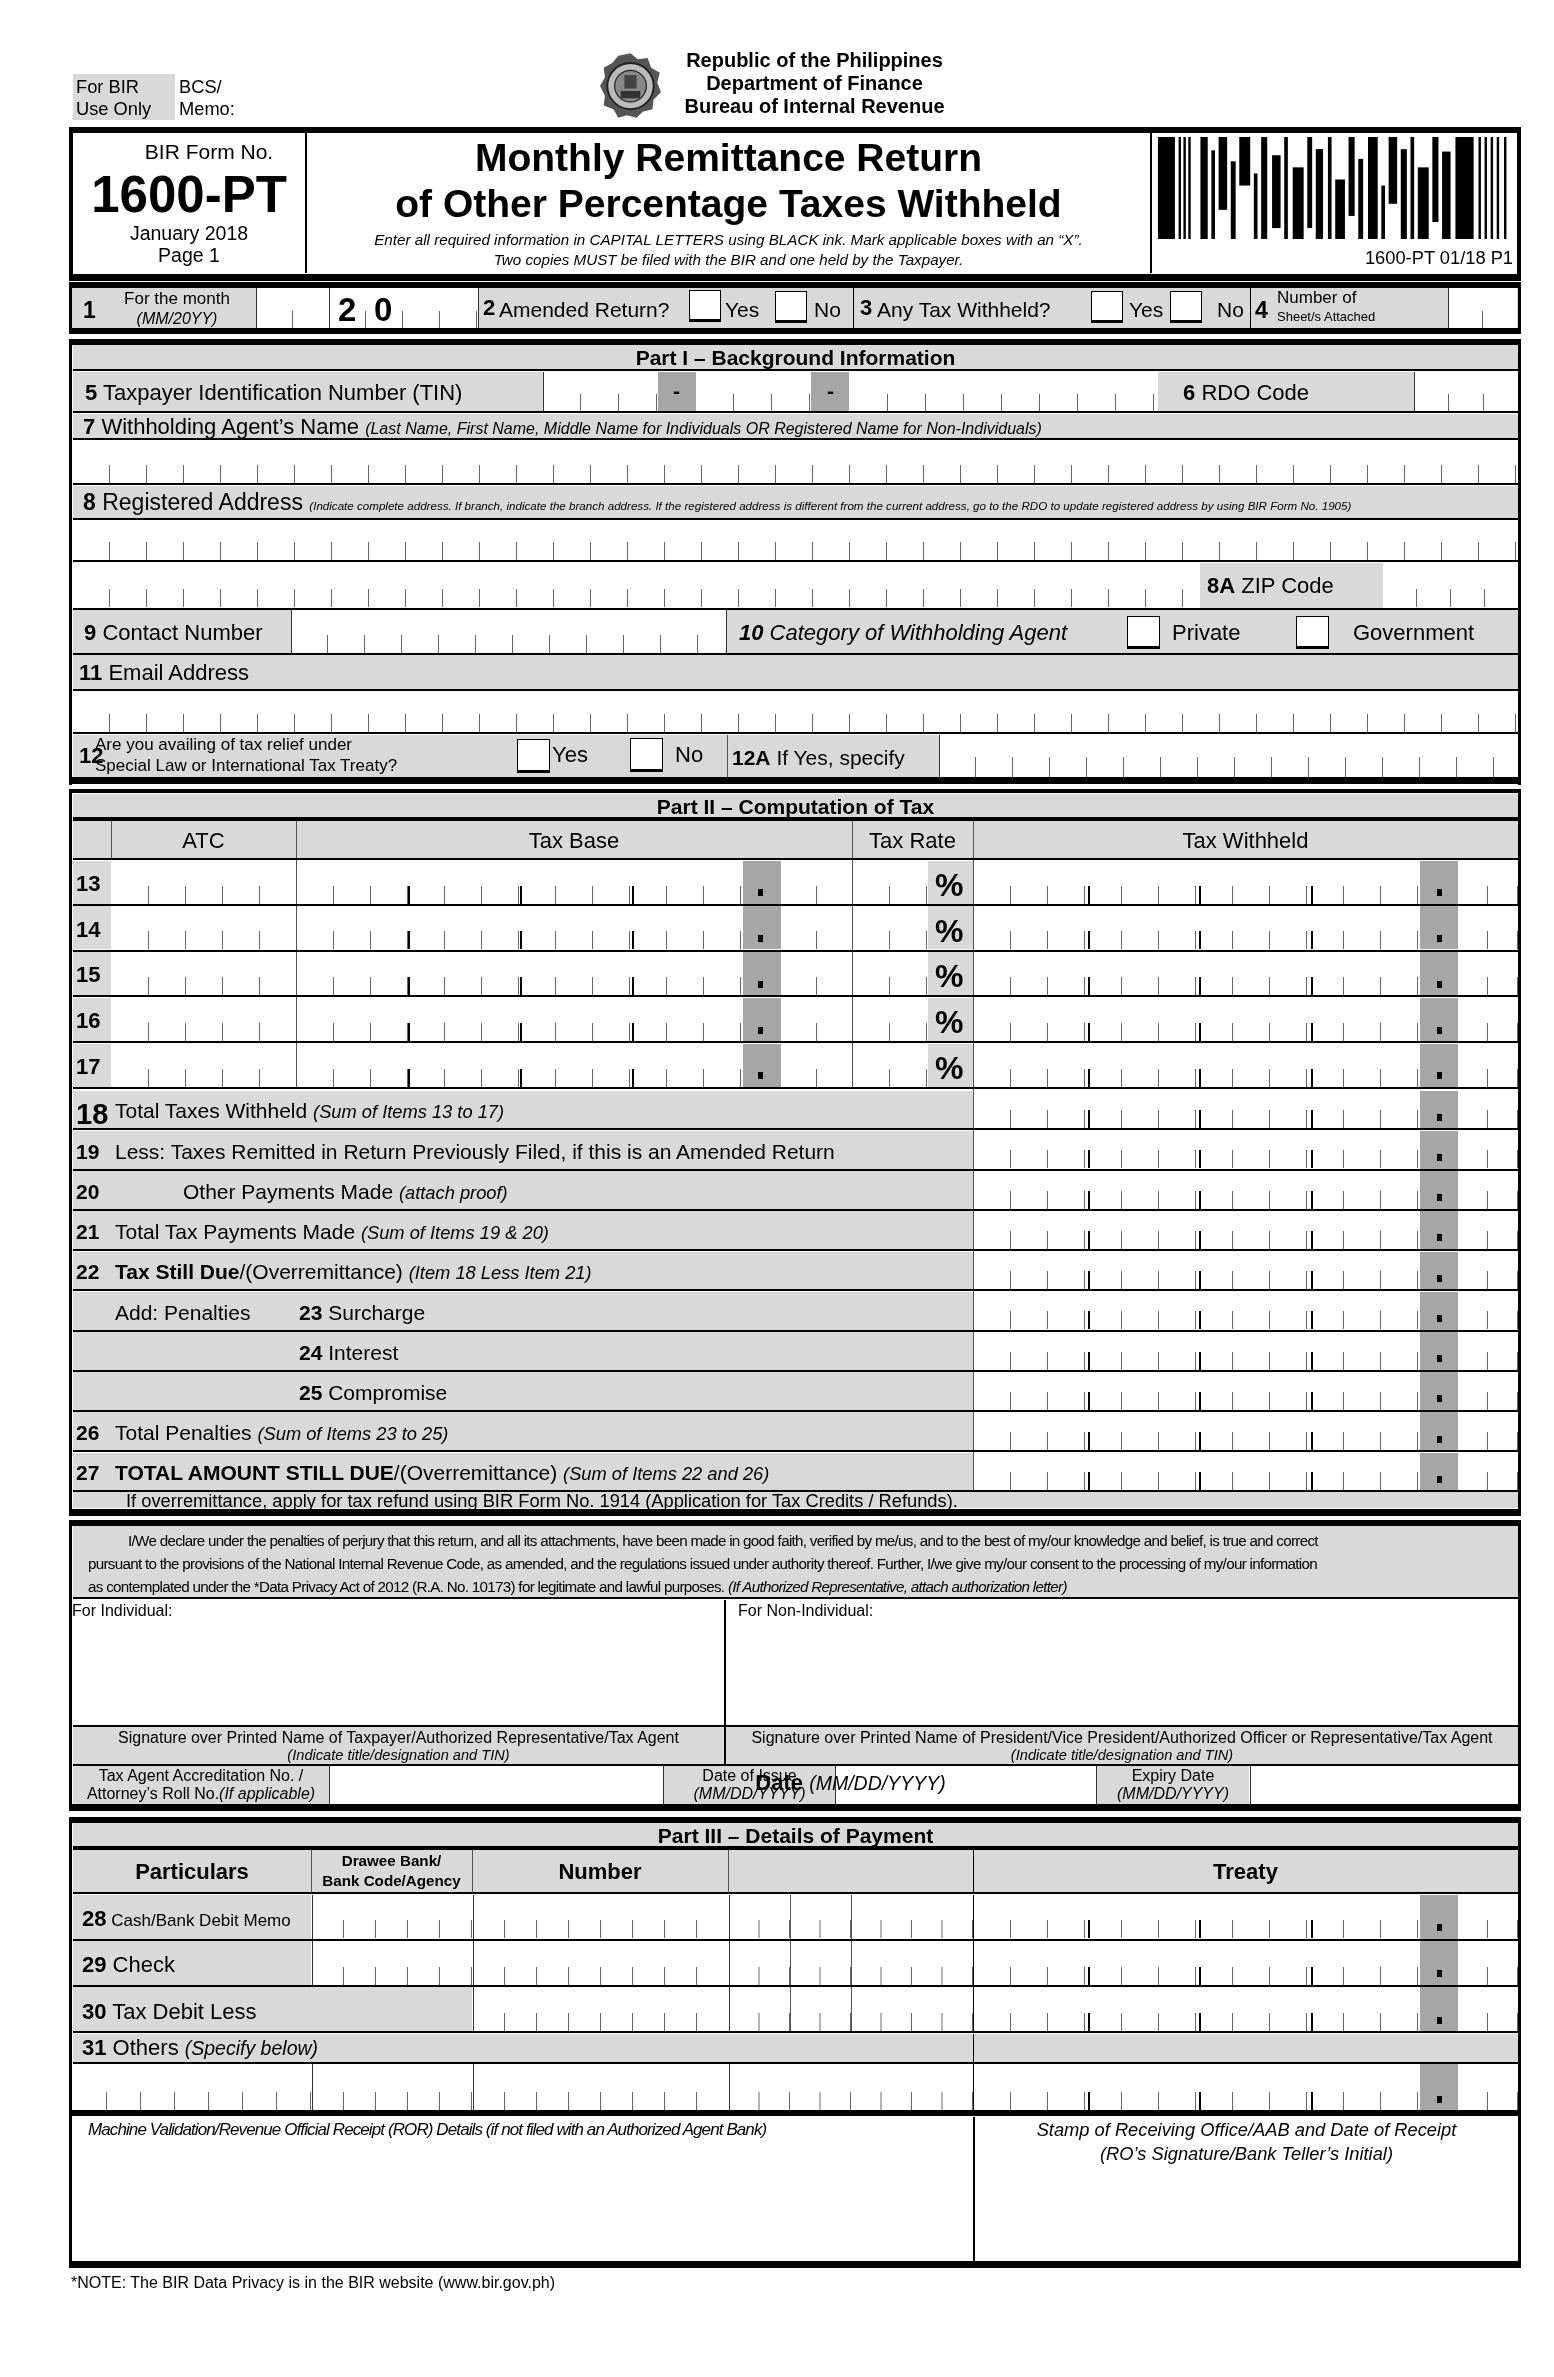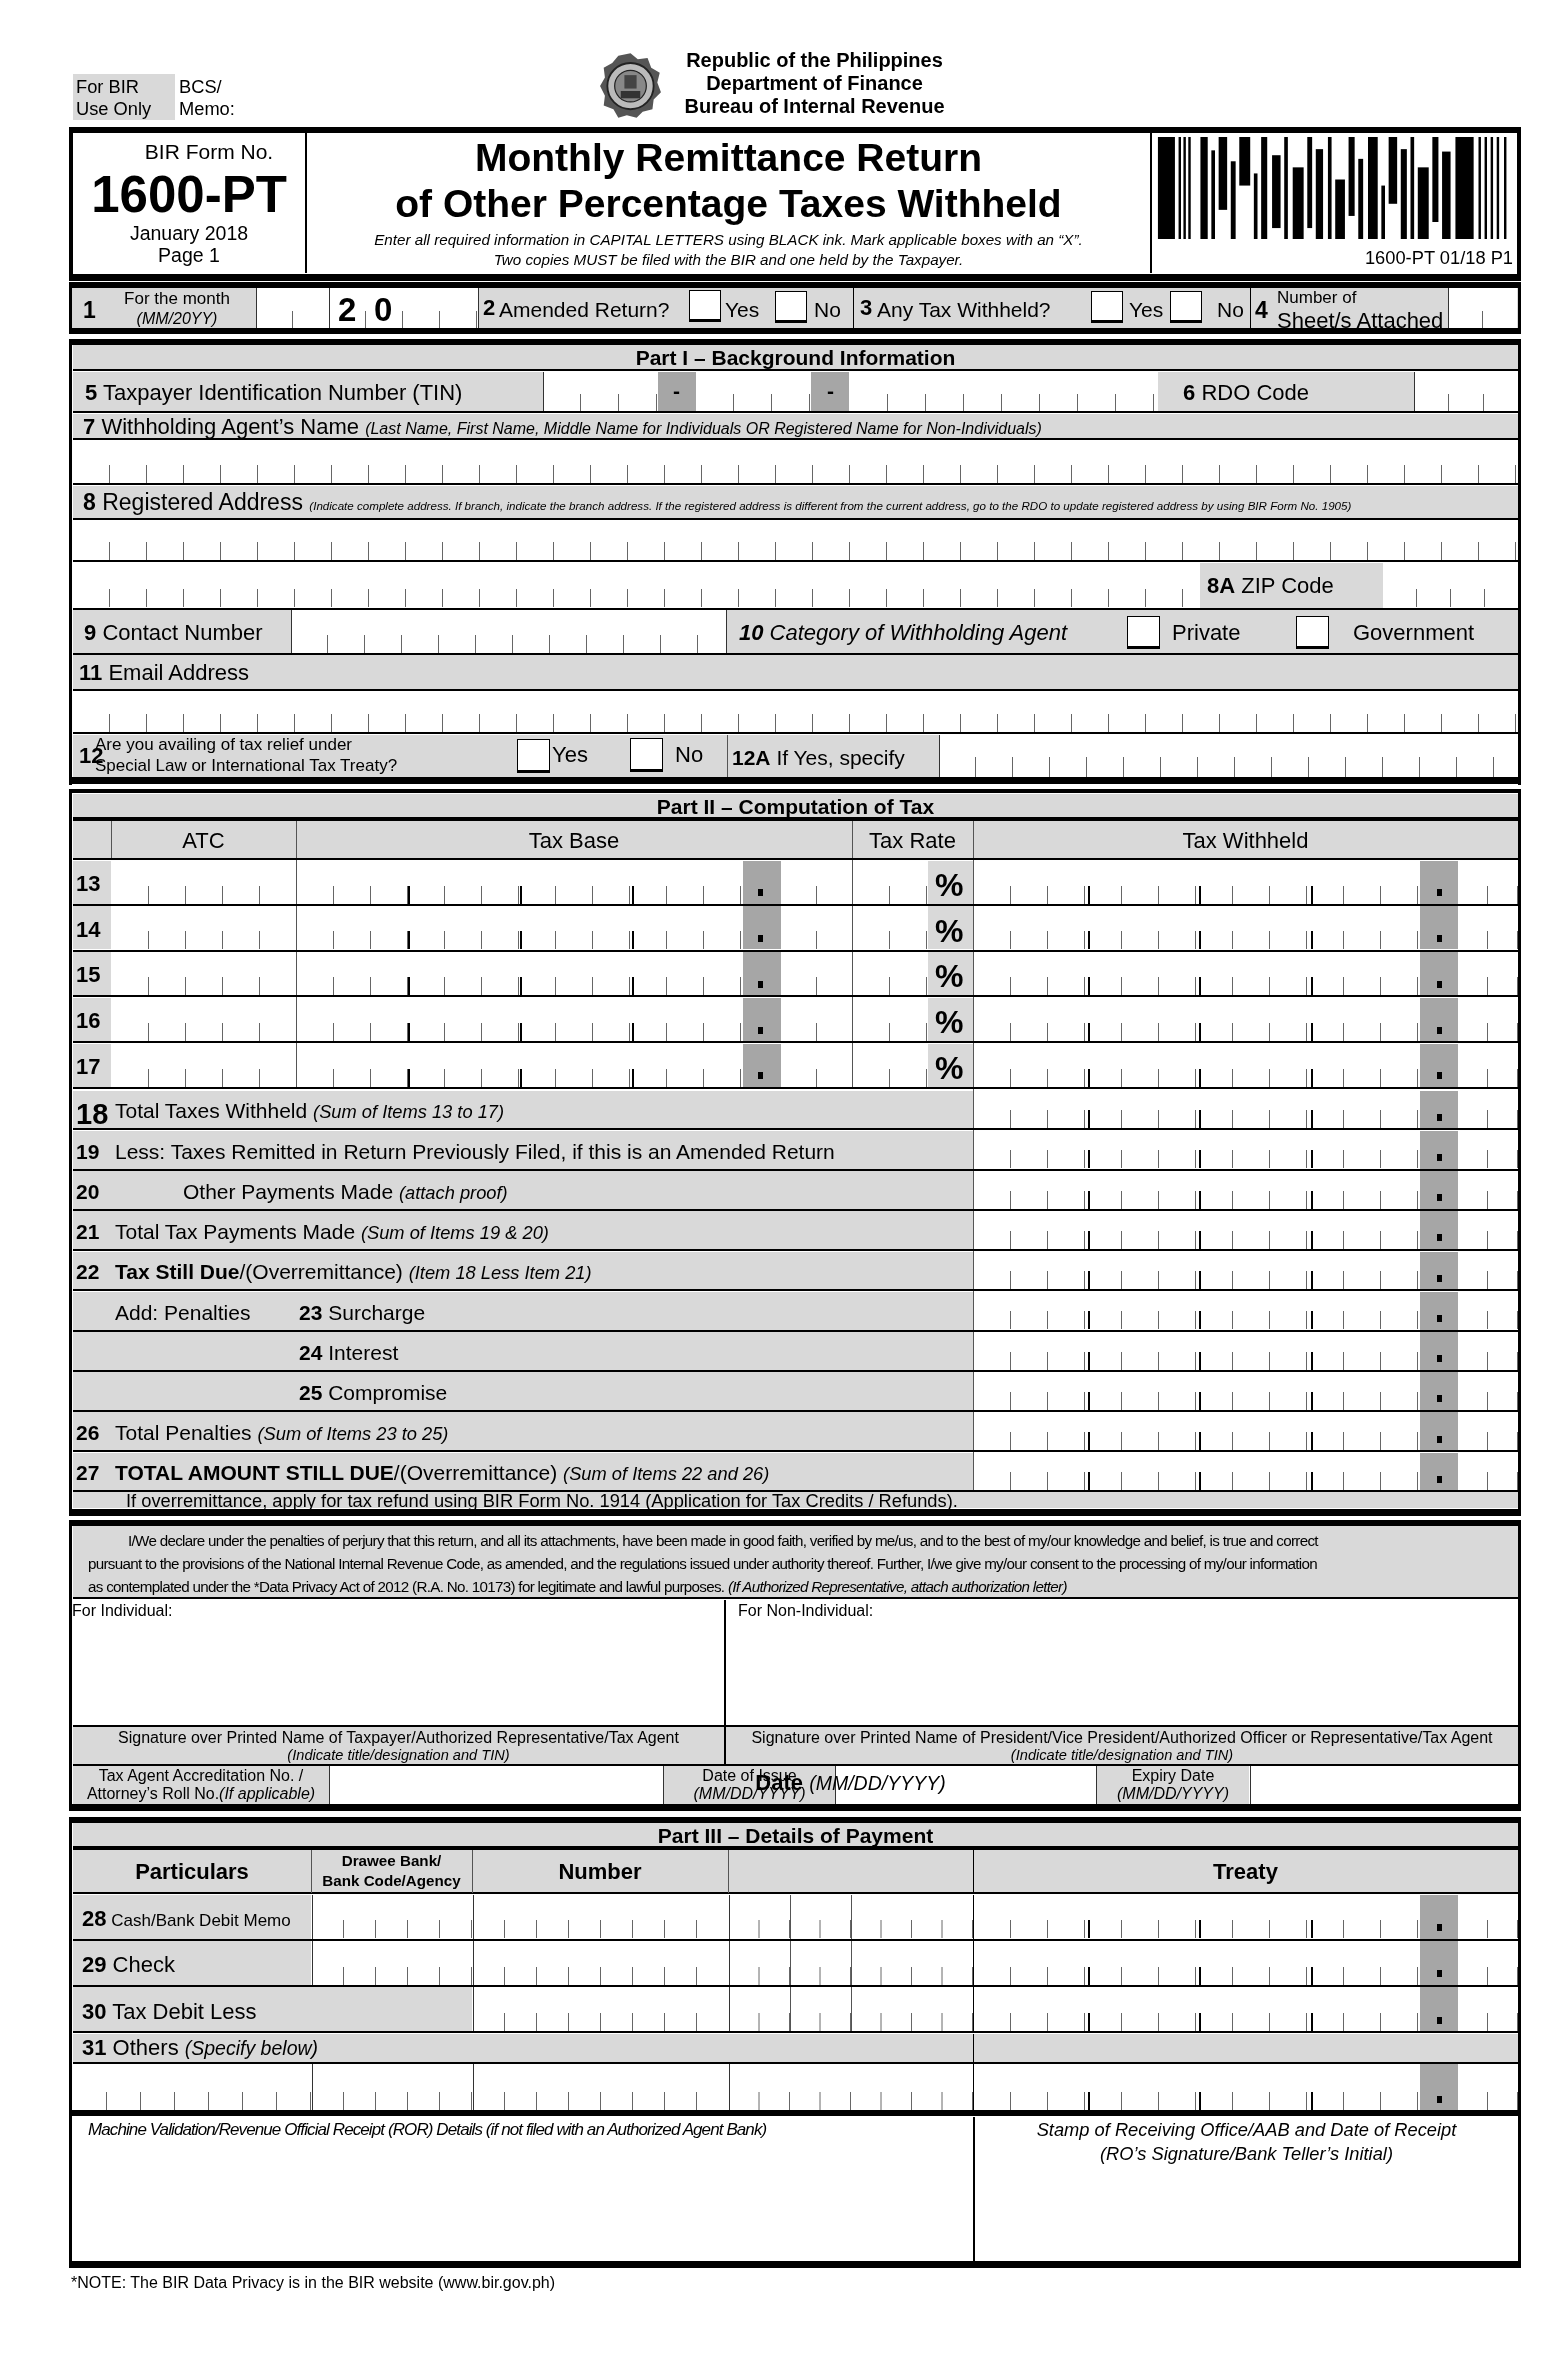--- a/index.html
+++ b/index.html
@@ -115,21 +115,21 @@
 <div class="vline" style="left:853px;top:288px;height:40px;width:1.2px;"></div>
 <div class="txt b" style="left:860px;top:297px;font-size:22px;">3</div>
 <div class="txt" style="left:877px;top:299px;font-size:21px;">Any Tax Withheld?</div>
 <div class="chk" style="left:1091px;top:291px;"></div>
 <div class="txt" style="left:1129px;top:299px;font-size:21px;">Yes</div>
 <div class="chk" style="left:1170px;top:291px;"></div>
 <div class="txt" style="left:1217px;top:299px;font-size:21px;">No</div>
 <div class="vline" style="left:1250px;top:288px;height:40px;width:1.2px;"></div>
 <div class="txt b" style="left:1255px;top:299px;font-size:23px;">4</div>
 <div class="txt" style="left:1277px;top:289px;font-size:17px;">Number of</div>
-<div class="txt" style="left:1277px;top:310px;font-size:22px;">Sheet/s Attached</div>
+<div class="txt" style="left:1277px;top:310px;font-size:13px;">Sheet/s Attached</div>
 <div class="abs w" style="left:1448px;top:288px;width:69px;height:40px;border-left:1.2px solid #333;"></div>
 <div class="ticks" style="--s:35px;left:1448px;top:311px;width:69px;height:17px;"></div>
 
 <div class="frame" style="left:69px;top:339px;width:1452px;height:446px;border-top:6.1px solid #000;"></div>
 <div class="abs g" style="left:73px;top:345px;width:1445px;height:25.6px;"></div>
 <div class="txt b c" style="left:73px;top:347px;width:1445px;font-size:21px;">Part I – Background Information</div>
 <div class="hline" style="left:73px;top:369px;width:1445px;"></div>
 
 <div class="abs g" style="left:73px;top:372px;width:1445px;height:40px;"></div>
 <div class="txt" style="left:85px;top:382px;font-size:22px;"><b>5</b> <span>Taxpayer Identification Number (TIN)</span></div>

